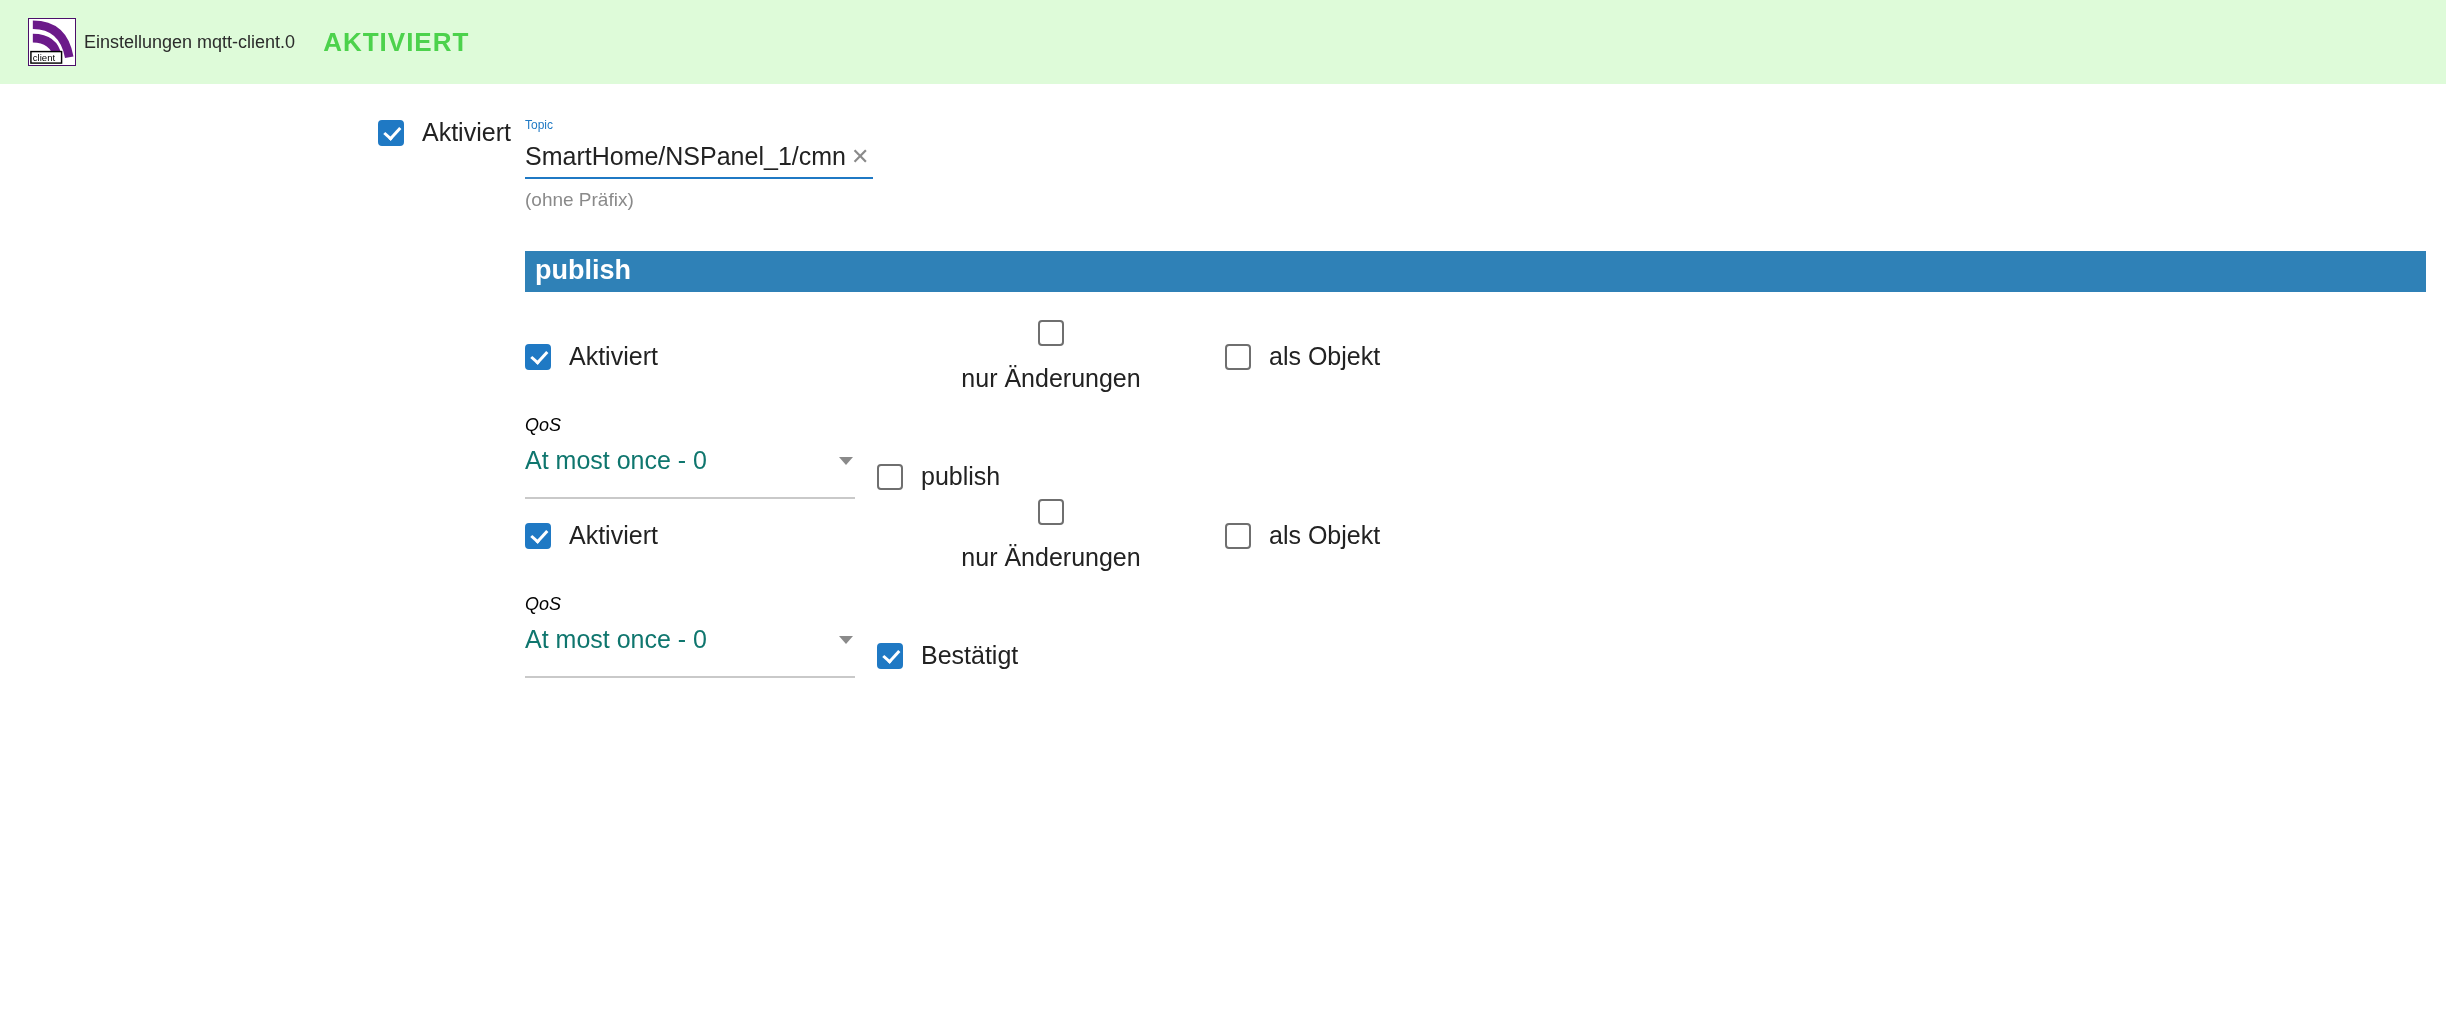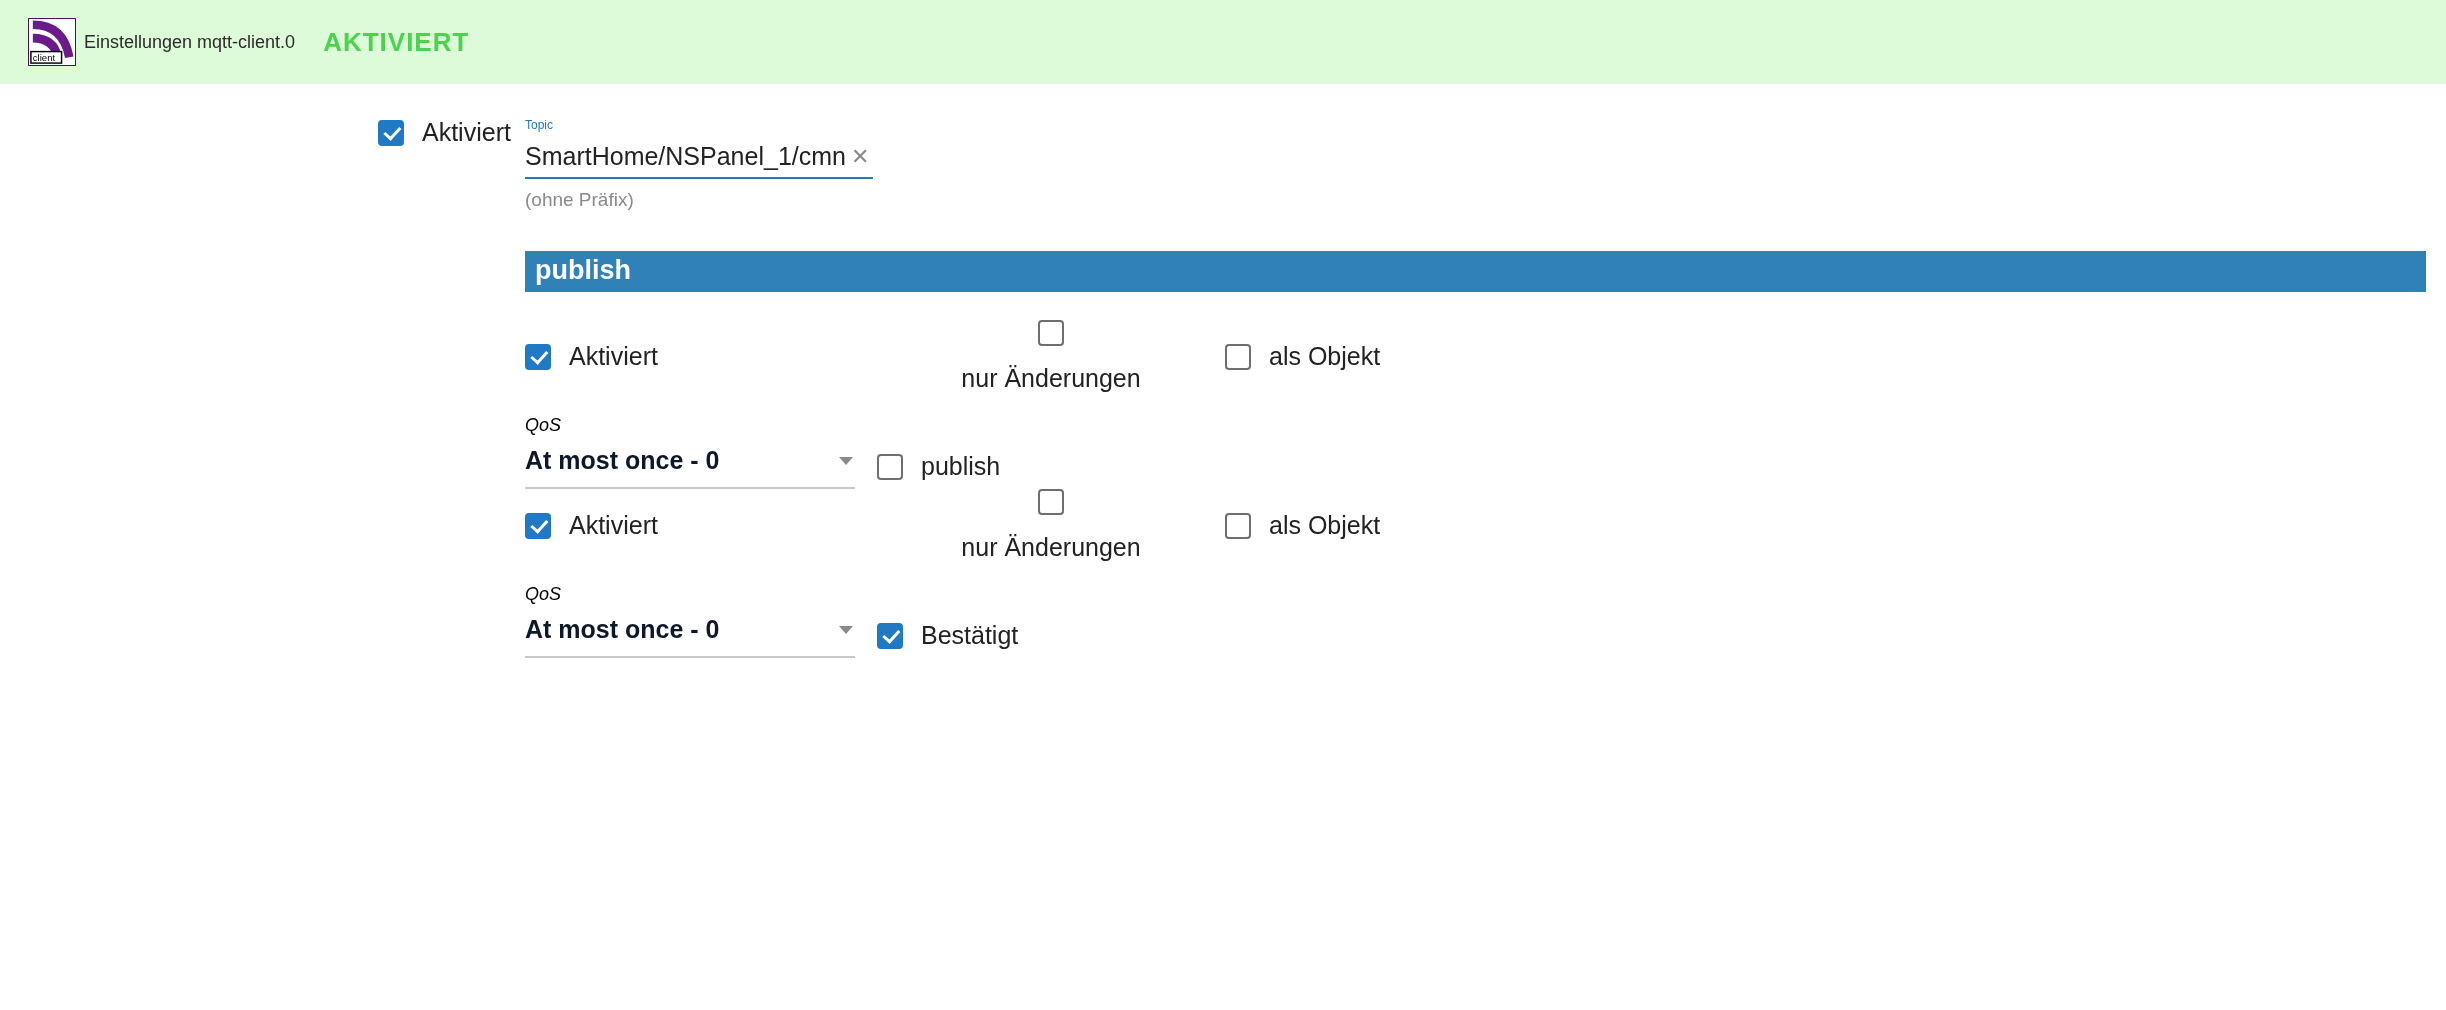--- a/index.html
+++ b/index.html
@@ -123,25 +123,24 @@
     color: #000000;
     margin-bottom: 6px;
     font-style: italic;
   }
   .qos-select {
     width: 330px;
     display: flex;
     align-items: center;
     justify-content: space-between;
     border-bottom: 2px solid #c9c9c9;
-    padding: 4px 2px 12px 0;
+    padding: 4px 2px 22px 0;
     font-size: 25px;
-    color: #0f172a;
+    color: #0f766e;
     cursor: pointer;
-    font-weight: bold;
   }
   .qos-select .caret {
     width: 0; height: 0;
     border-left: 7px solid transparent;
     border-right: 7px solid transparent;
     border-top: 8px solid #8a8a8a;
   }
   .col-beside-qos { display:flex; align-items:center; gap:18px; padding-bottom:8px; }
 
   

